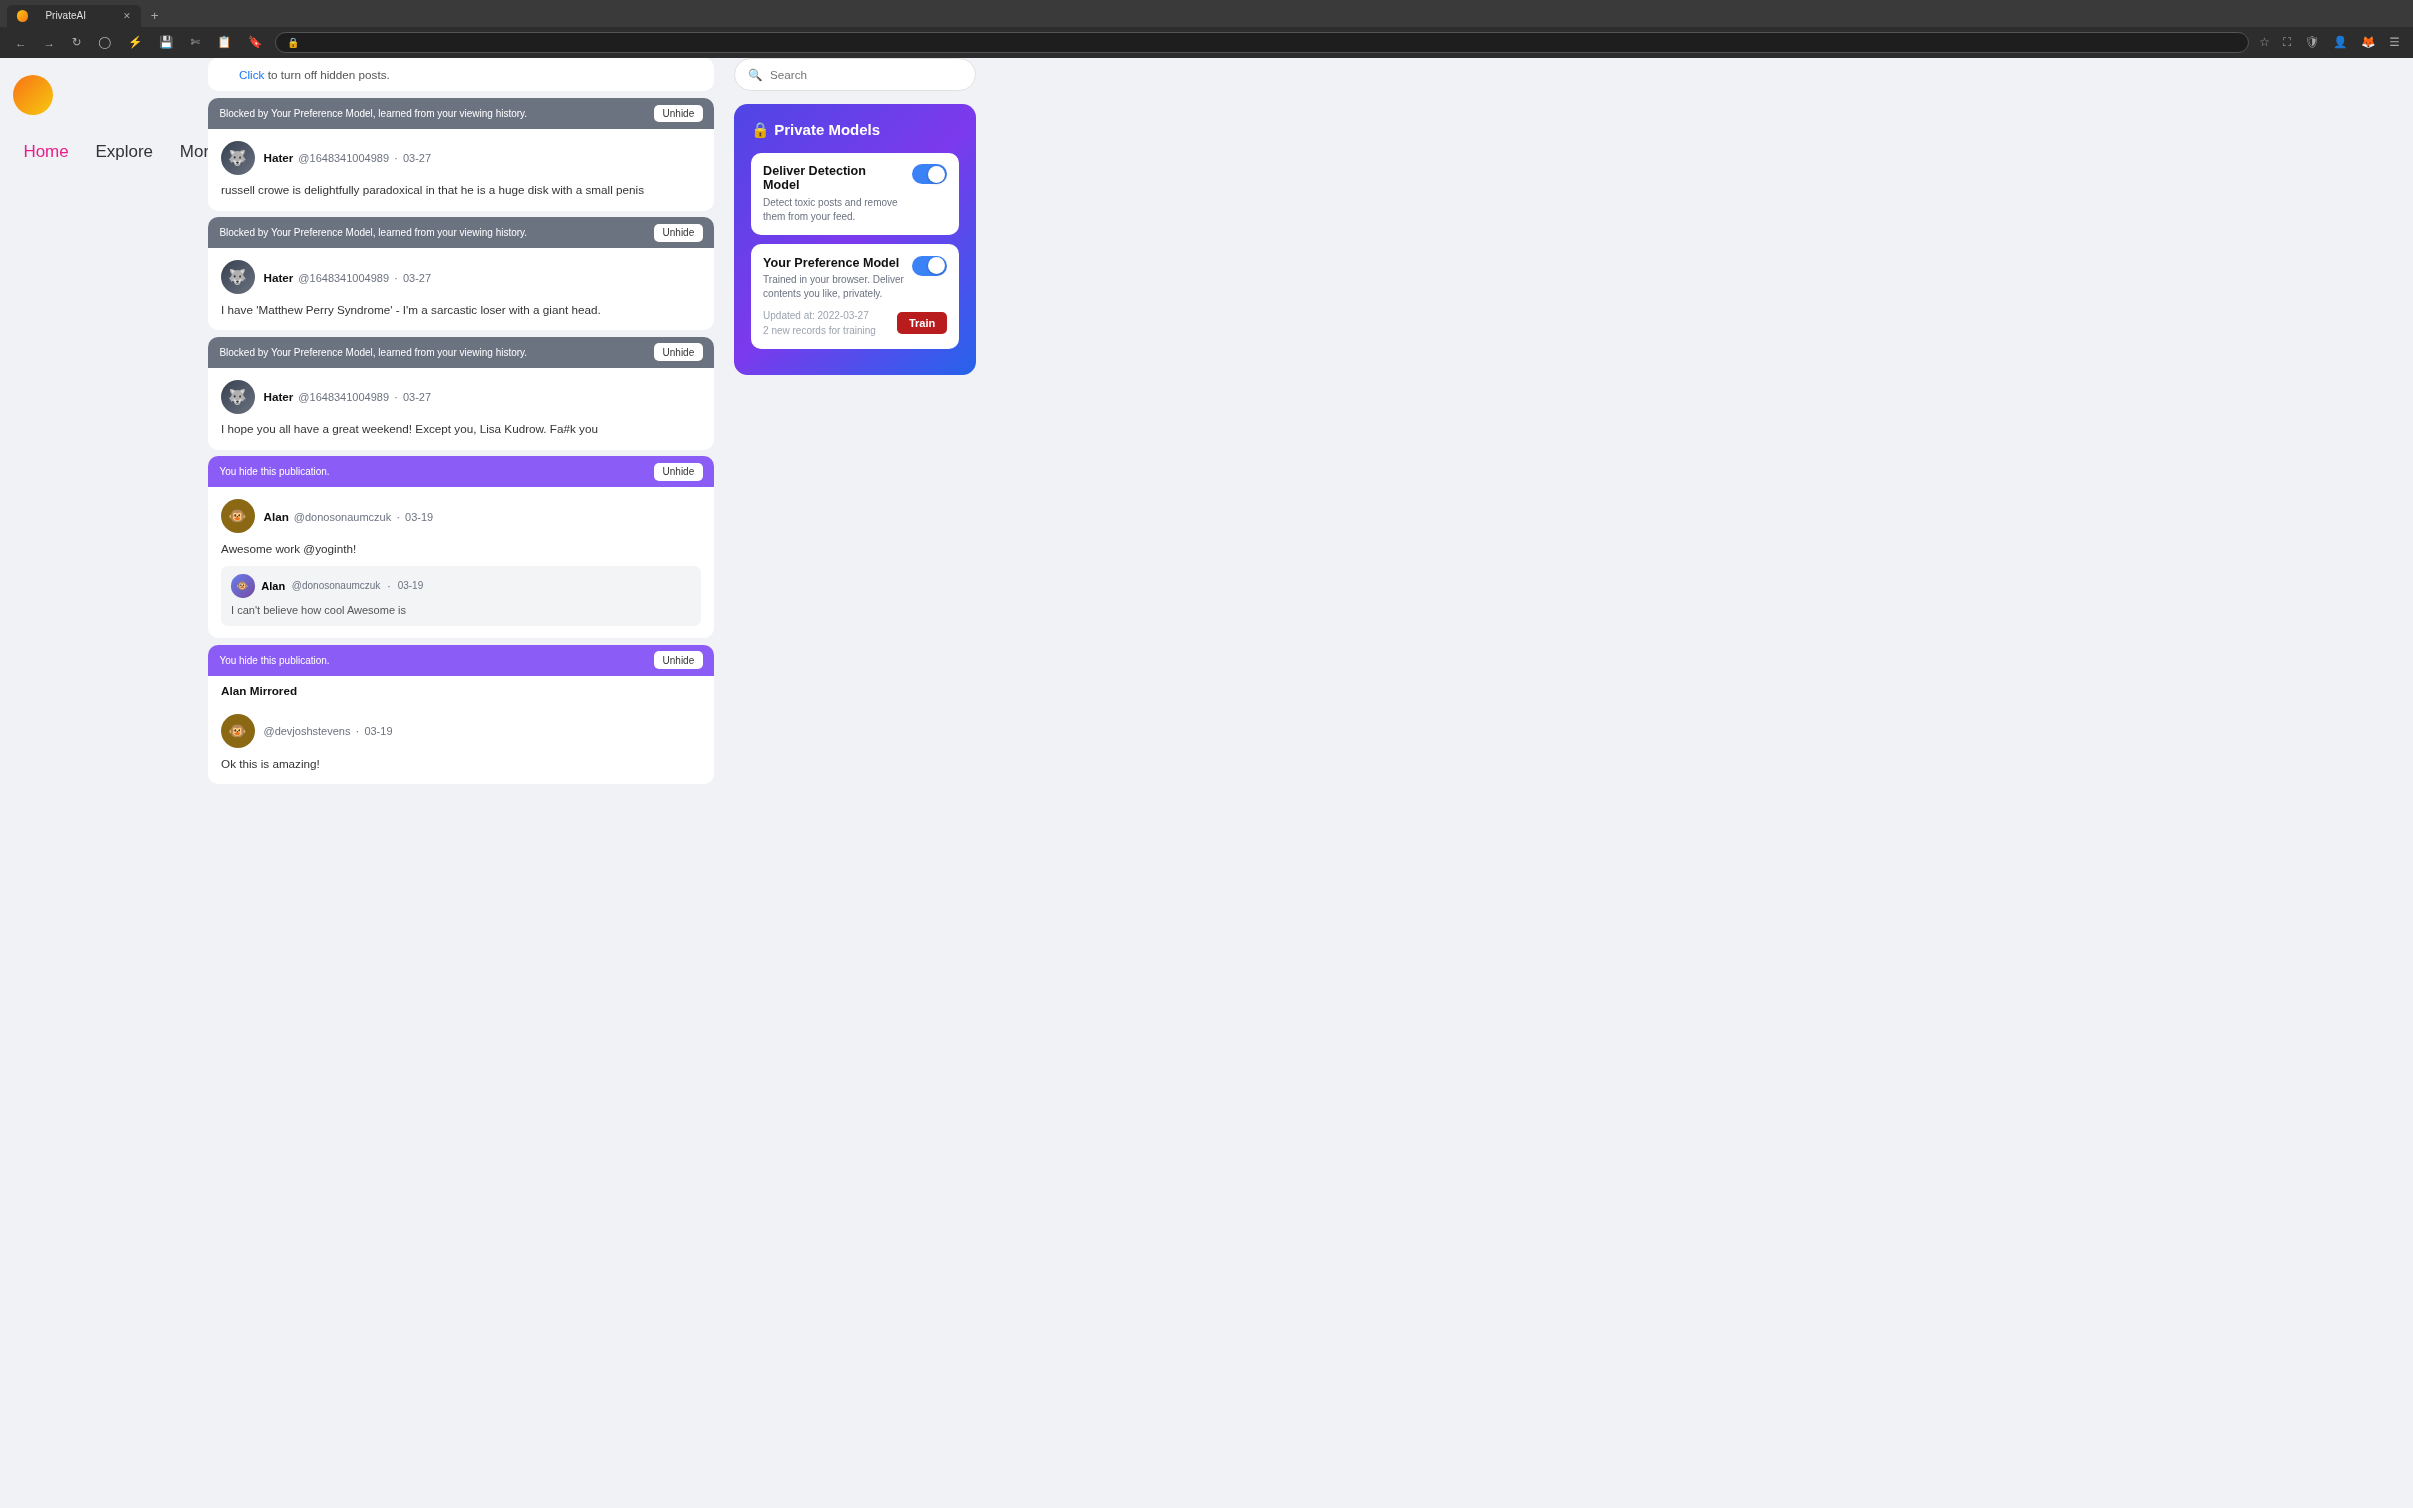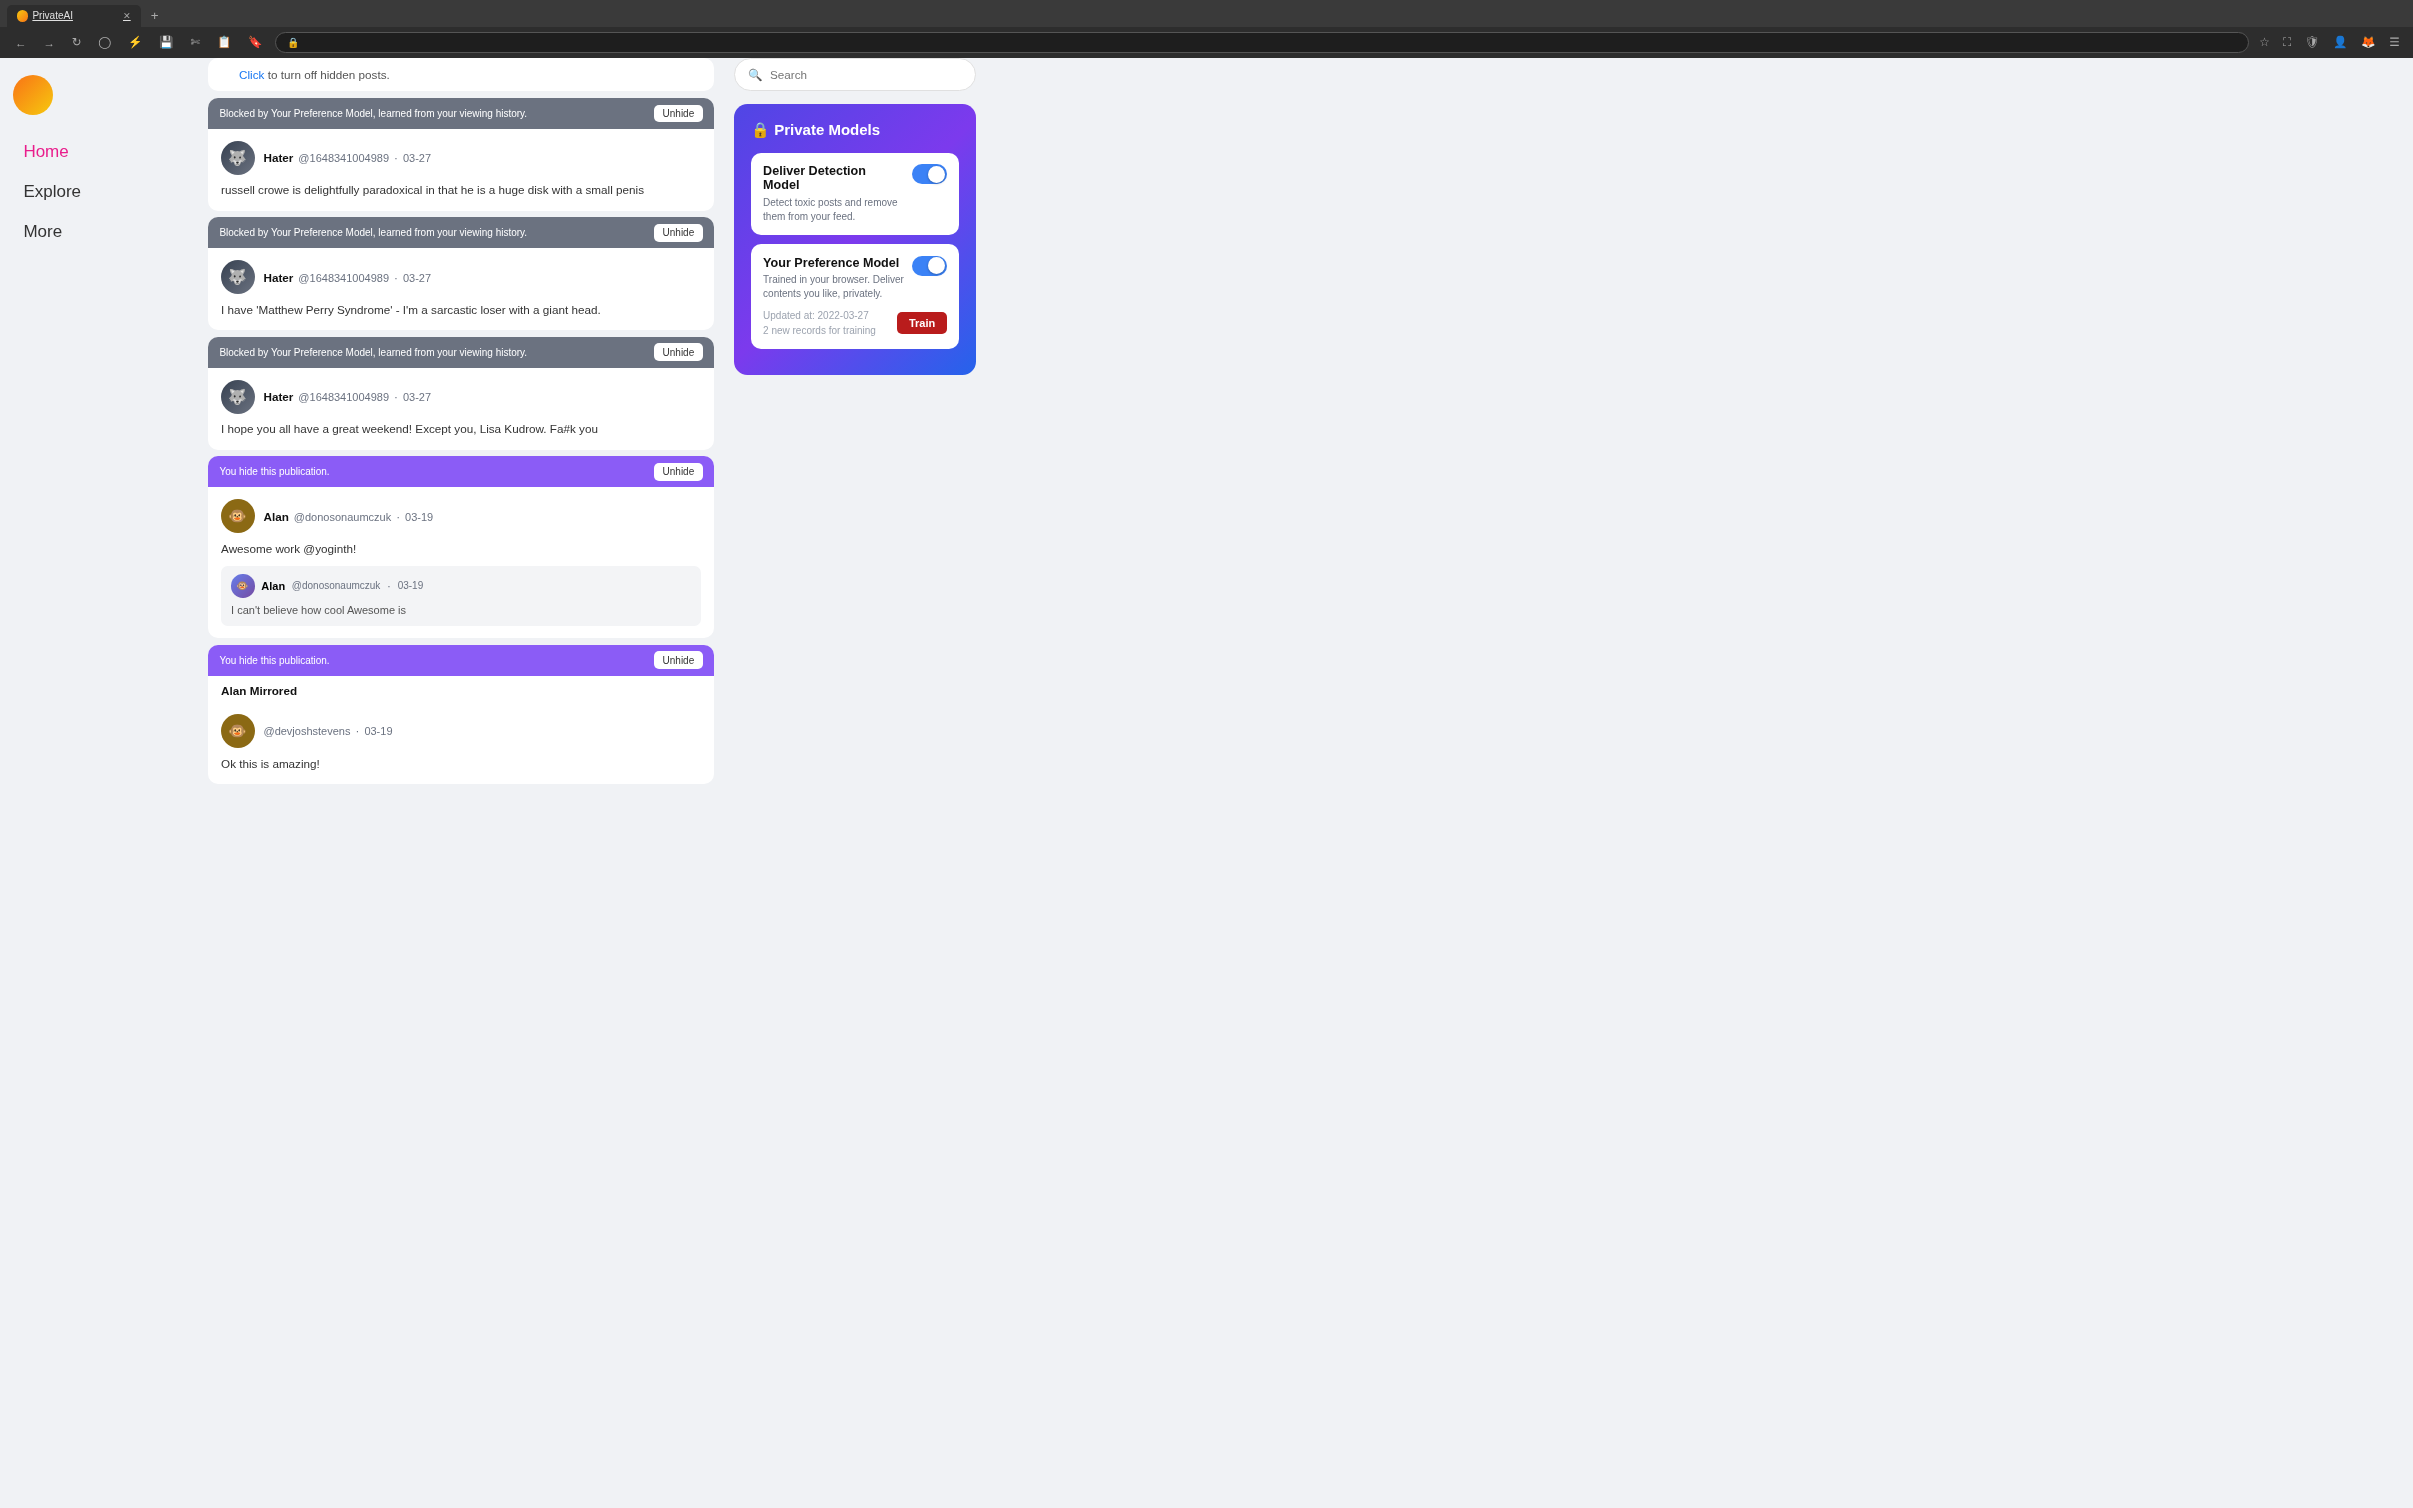--- a/index.html
+++ b/index.html
@@ -1,36 +1,36 @@
 <!DOCTYPE html>
 <html style="font-size:13.4px"><head>
   <meta charset="utf-8">
   <style>
     * { box-sizing: border-box; margin: 0; padding: 0; }
     body { font-family: -apple-system, BlinkMacSystemFont, 'Segoe UI', sans-serif; background: #f0f2f5; font-size: 11.7px; }
     .tab-bar { background: #3a3a3a; display: flex; align-items: center; padding: 5px 6.7px 0; gap: 3.4px; }
-    .tab { background: #2d2d2d; color: #e0e0e0; padding: 5px 10px; border-radius: 5px 5px 0 0; display: flex; gap: 4px; font-size: 10px; min-width: 134px; text-decoration: underline; }
+    .tab { background: #2d2d2d; color: #e0e0e0; padding: 5px 10px; border-radius: 5px 5px 0 0; display: flex; gap: 17px; font-size: 10px; min-width: 134px; }
     .tab-favicon { width: 11.7px; height: 11.7px; border-radius: 50%; background: linear-gradient(135deg, #f6c90e, #f97316); }
     .tab-close { margin-left: auto; color: #aaa; cursor: pointer; font-size: 9.2px; }
     .new-tab-btn { color: #aaa; font-size: 13.4px; padding: 3.4px 6.7px; cursor: pointer; }
 
     .nav-bar { background: #2d2d2d; display: flex; align-items: center; padding: 5px 10px; gap: 6.7px; }
     .nav-btn { color: #aaa; background: none; border: none; cursor: pointer; font-size: 11.7px; padding: 3.4px 5px; border-radius: 3.4px; }
     .address-bar { flex: 1; background: #1e1e1e; border: 0.8px solid #555; border-radius: 17px; padding: 4.2px 11.7px; color: #e0e0e0; font-size: 10px; display: flex; align-items: center; gap: 5px; }
     .address-text { flex: 1; font-size: 10px; color: #ccc; overflow: hidden; text-overflow: ellipsis; white-space: nowrap; }
     .nav-icons { display: flex; gap: 6.7px; align-items: center; }
     .nav-icon { color: #aaa; font-size: 11.7px; cursor: pointer; padding: 3.4px; }
 
     
     .app-container { display: flex; background: #f0f2f5; min-height: calc(100vh - 60px); }
 
     
     .sidebar { width: 201px; padding: 17px 13.4px; background: #f0f2f5; flex-shrink: 0; }
     .sidebar-logo { width: 40px; height: 40px; border-radius: 50%; background: linear-gradient(135deg, #f97316, #f6c90e); margin-bottom: 20px; }
-    .sidebar-nav { display: flex; flex-direction: column; gap: 6.7px; }
+    .sidebar-nav { display: flex; flex-direction: row; gap: 6.7px; }
     .sidebar-nav-item { font-size: 17px; font-weight: 500; padding: 6.7px 10px; border-radius: 6.7px; cursor: pointer; color: #333; }
     .sidebar-nav-item.active { color: #e91e8c; }
 
     
     .main-feed { flex: 1; max-width: 520px; padding: 0 6.7px; }
     .click-notice { background: white; border-radius: 10px; padding: 10px 13.4px; margin-bottom: 6.7px; color: #555; font-size: 11.7px; display: flex; align-items: center; gap: 3.4px; }
     .click-notice a { color: #1877f2; text-decoration: none; margin-left: 18px; }
 
     .post-card { background: white; border-radius: 10px; margin-bottom: 6.7px; overflow: hidden; }
     .blocked-header { background: #6b7280; color: white; padding: 6.7px 11.7px; display: flex; justify-content: space-between; align-items: center; font-size: 10px; }

